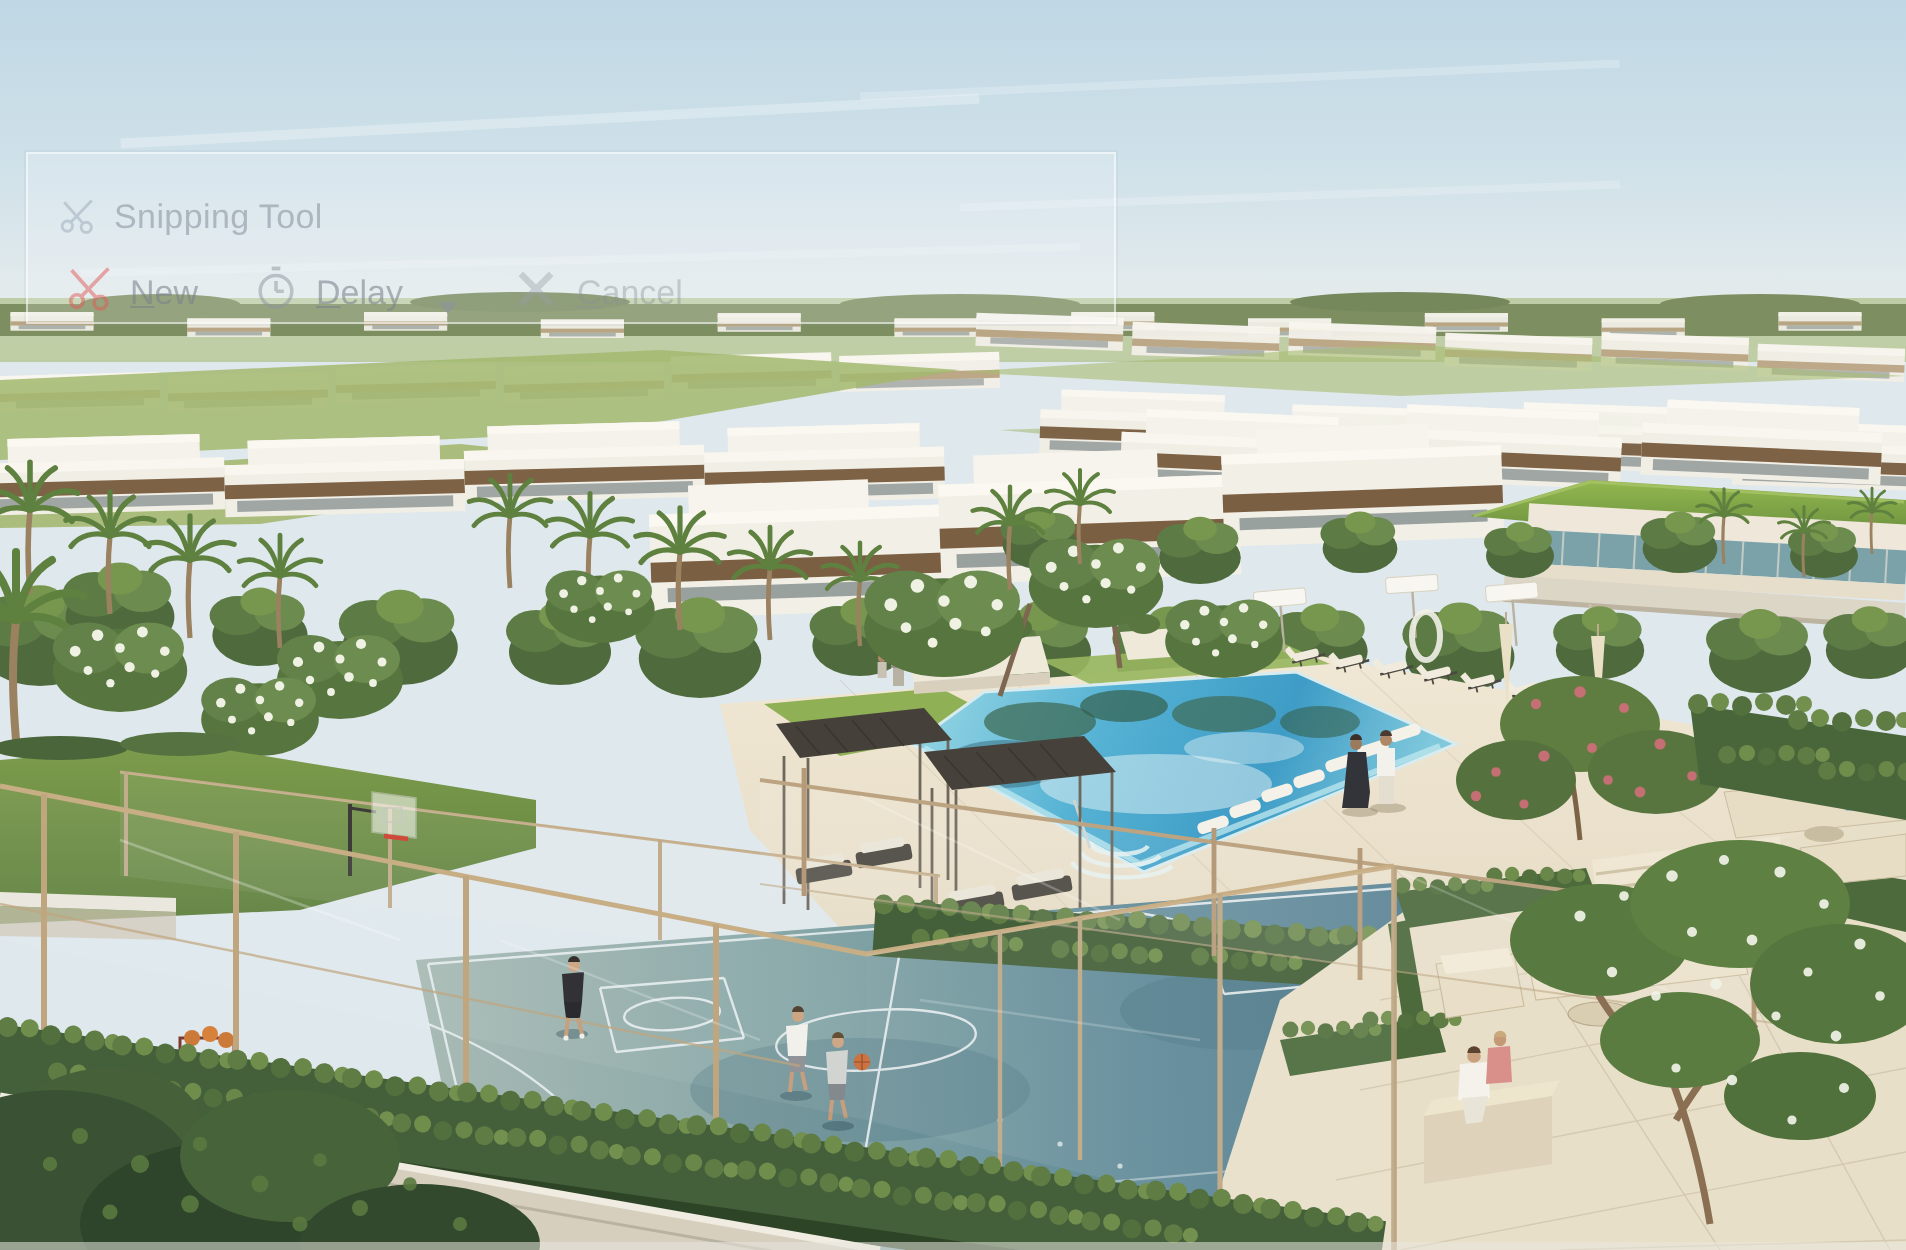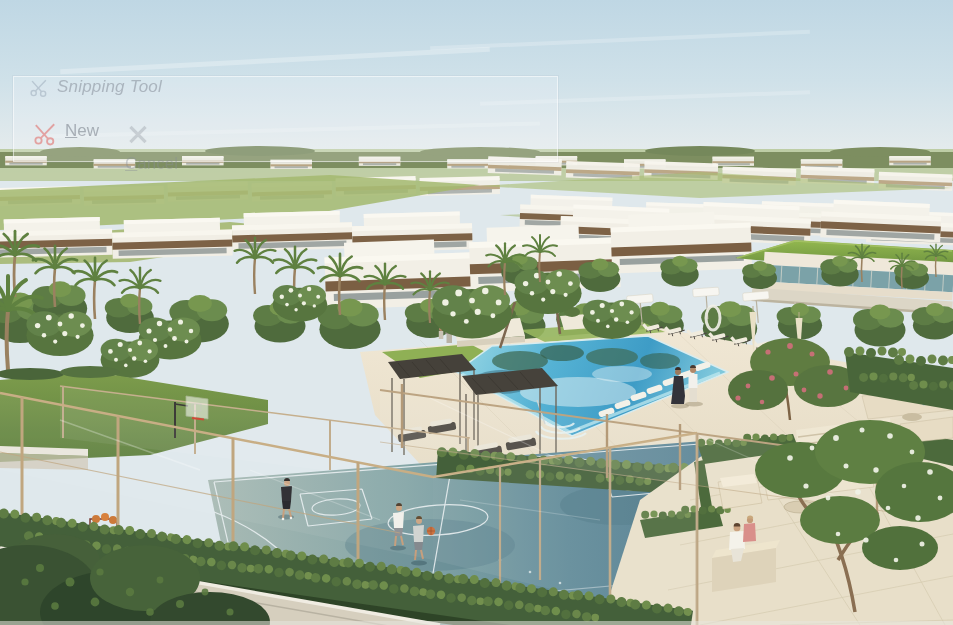--- a/index.html
+++ b/index.html
@@ -11,33 +11,33 @@
 
   
   .snip-window{
     position:absolute;left:13px;top:76px;width:543px;height:84px;
     background:rgba(250,251,253,0.20);
     border:1px solid rgba(255,255,255,0.55);
     box-shadow:0 0 0 1px rgba(150,160,172,0.10);
     z-index:10;
   }
   .snip-titlebar{
-    height:42px;display:flex;align-items:flex-start;padding-left:14px;gap:7px;font-style:italic;
+    height:42px;display:flex;align-items:flex-end;padding-left:14px;gap:7px;
   }
   .snip-title{
     font-size:17px;color:rgba(128,136,148,0.52);letter-spacing:.2px;
   }
   .snip-toolbar{
     height:40px;display:flex;align-items:center;padding-left:5px;
   }
   .tool-item{
-    display:flex;align-items:flex-start;gap:7px;padding:0 13px;height:36px;
+    display:flex;align-items:flex-end;gap:7px;padding:0 13px;height:36px;
     color:rgba(122,129,140,0.58);font-size:17px;cursor:default;
   }
-  .tool-item.disabled{color:rgba(138,143,151,0.40);flex-direction:column;}
+  .tool-item.disabled{color:rgba(138,143,151,0.40);}
   .tool-item .caret{margin-left:11px;}
   .icon{display:inline-flex;align-items:center;justify-content:center;}
   u{text-decoration:underline;}
 </style>
 </head>
 <body>
 
 <svg id="scene" viewBox="0 0 953 625" preserveAspectRatio="none">
   <defs>
     <linearGradient id="gSky" x1="0" y1="0" x2="0" y2="1">
@@ -777,20 +777,37 @@
           <g stroke="#e05a55" stroke-width="1.7" fill="none">
             <circle cx="6" cy="18" r="2.9"></circle>
               <circle cx="16.8" cy="18.8" r="2.9"></circle>
             <path d="M8.1,15.8 L20.5,3"></path>
               <path d="M14.9,16.5 L3.5,3.8"></path>
           </g>
         </svg>
       </span>
       <span class="tool-label"><u>N</u>ew</span>
     </div>
+    <div class="tool-item">
+      <span class="icon">
+        <svg width="26" height="26" viewBox="0 0 24 24" opacity="0.5">
+          <g stroke="#8d949e" stroke-width="1.6" fill="none">
+            <circle cx="12" cy="13.5" r="7.3"></circle>
+            <path d="M12,13.5 L12,8.8 M12,13.5 L15.6,13.5"></path>
+            <path d="M10,3 L14,3" stroke-width="1.8"></path>
+          </g>
+        </svg>
+      </span>
+      <span class="tool-label"><u>D</u>elay</span>
+      <span class="icon caret">
+        <svg width="10" height="6" viewBox="0 0 10 6" opacity="0.55">
+            <polygon points="0,0 10,0 5,6" fill="#8d949e"></polygon>
+          </svg>
+      </span>
+    </div>
     <div class="tool-item disabled">
       <span class="icon">
         <svg width="26" height="26" viewBox="0 0 24 24" opacity="0.4">
           <path d="M5,5.5 L19,19.5 M19,5.5 L5,19.5" stroke="#9aa0a8" stroke-width="3" fill="none"></path>
         </svg>
       </span>
       <span class="tool-label"><u>C</u>ancel</span>
     </div>
   </div>
 </div>

